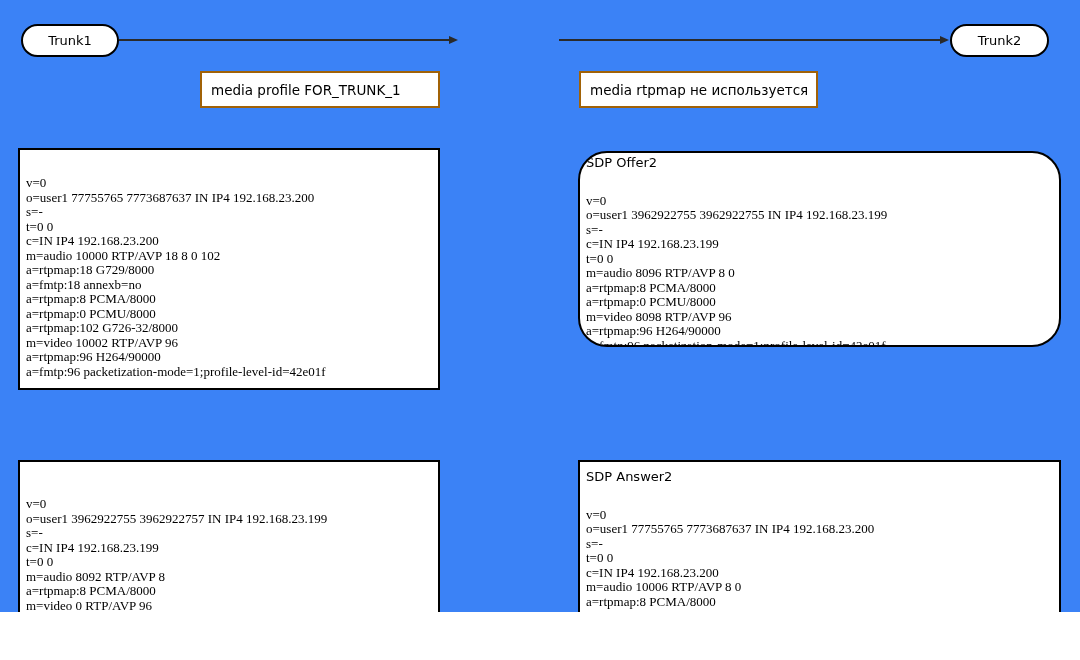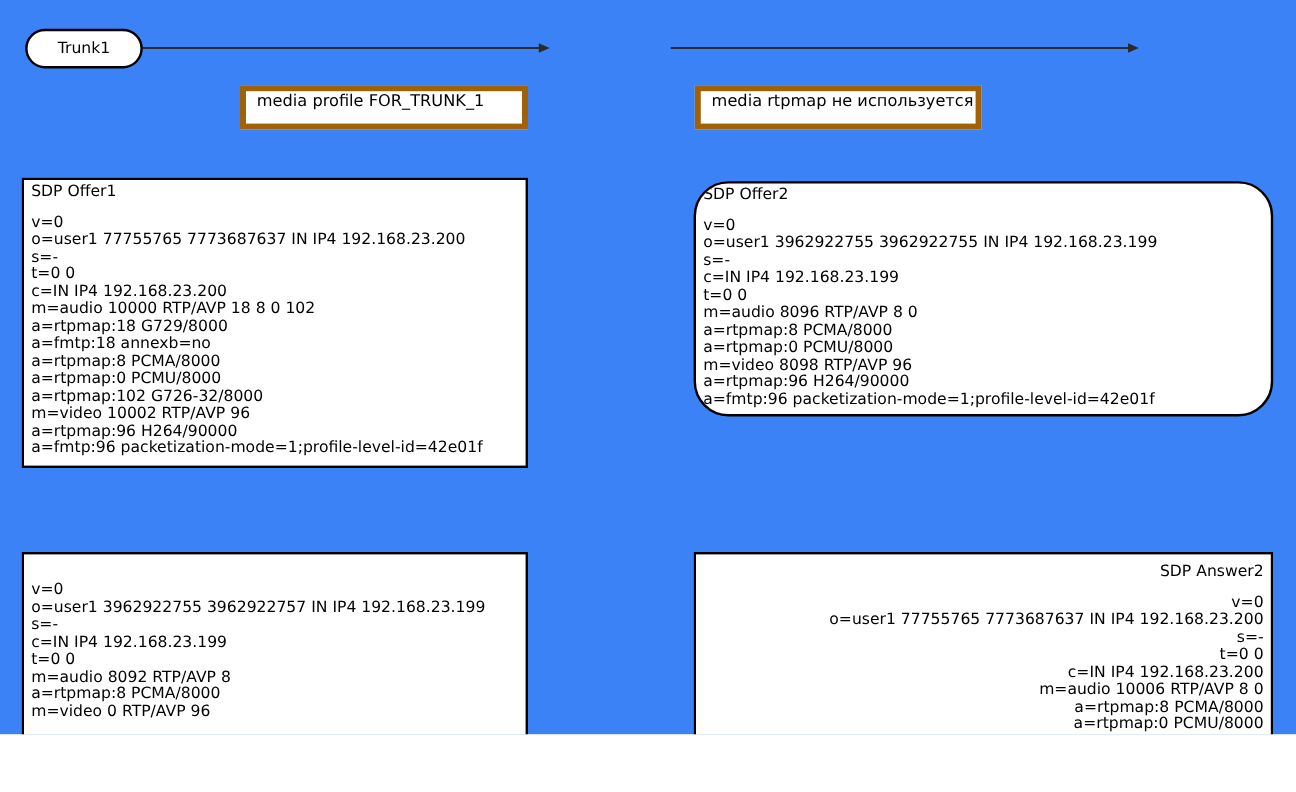--- a/index.html
+++ b/index.html
@@ -45,46 +45,48 @@
     left: 7px; right: 7px; top: 0; bottom: 0;
     border-left: 2px solid #8a8a8a;
     border-right: 2px solid #8a8a8a;
     pointer-events: none;
   }
   .esbc-label { position: relative; }
   .mp-box {
     position: absolute;
     box-sizing: border-box;
     background: #ffffff;
-    border: 5px solid #a16207;
+    border: 2px solid #a16207;
     display: flex;
+    align-items: center;
     padding-left: 9px;
     font-size: 13.5px;
     white-space: nowrap;
   }
   .mp-left  { left: 200px; top: 71px; width: 240px; height: 37px; }
   .mp-right { left: 579px; top: 71px; width: 239px; height: 37px; }
   .sdp-box {
     position: absolute;
     box-sizing: border-box;
     background: #ffffff;
     border: 2px solid #000000;
     font-size: 13px;
     line-height: 14.5px;
     padding: 3px 6px;
     overflow: hidden;
   }
   .sdp-offer1  { left: 18px;  top: 148px; width: 422px; height: 242px; }
   .sdp-offer2  { left: 578px; top: 151px; width: 483px; height: 196px; border-radius: 29px; }
   .sdp-answer1 { left: 18px;  top: 460px; width: 422px; height: 180px; padding-top: 12px; }
-  .sdp-answer2 { left: 578px; top: 460px; width: 483px; height: 180px; padding-top: 8px; text-align: right; }
+  .sdp-answer2 { left: 578px; top: 460px; width: 483px; height: 180px; padding-top: 8px; }
   .sdp-title { white-space: nowrap; }
   .sdp-body {
-    margin-top: 11px;
+    margin-top: 23px;
     white-space: pre-wrap;
+    font-family: Liberation Serif, serif;
   }
 </style>
 </head>
 <body>
 
 <div class="canvas">
 
   <svg class="arrows-svg" viewBox="0 0 1080 660" xmlns="http://www.w3.org/2000/svg">
     <g>
       <line x1="119" y1="40" x2="450" y2="40" stroke="#2a2a2a" stroke-width="1.8"></line>
@@ -94,31 +96,33 @@
       <line x1="559" y1="40" x2="941" y2="40" stroke="#2a2a2a" stroke-width="1.8"></line>
       <polygon points="940,36 949,40 940,44" fill="#2a2a2a"></polygon>
     </g>
   </svg>
 
   <div class="node stadium trunk1">
     <span>Trunk1</span>
   </div>
 
 
+  <div class="node stadium trunk2">
+    <span>Trunk2</span>
+  </div>
 
   <div class="mp-box mp-left">
     <span>media profile FOR_TRUNK_1</span>
   </div>
 
   <div class="mp-box mp-right">
     <span>media rtpmap не используется</span>
   </div>
 
   <div class="sdp-box sdp-offer1">
-    <div class="sdp-title">SDP Offer1</div>
     <div class="sdp-body">v=0
 o=user1 77755765 7773687637 IN IP4 192.168.23.200
 s=-
 t=0 0
 c=IN IP4 192.168.23.200
 m=audio 10000 RTP/AVP 18 8 0 102
 a=rtpmap:18 G729/8000
 a=fmtp:18 annexb=no
 a=rtpmap:8 PCMA/8000
 a=rtpmap:0 PCMU/8000

